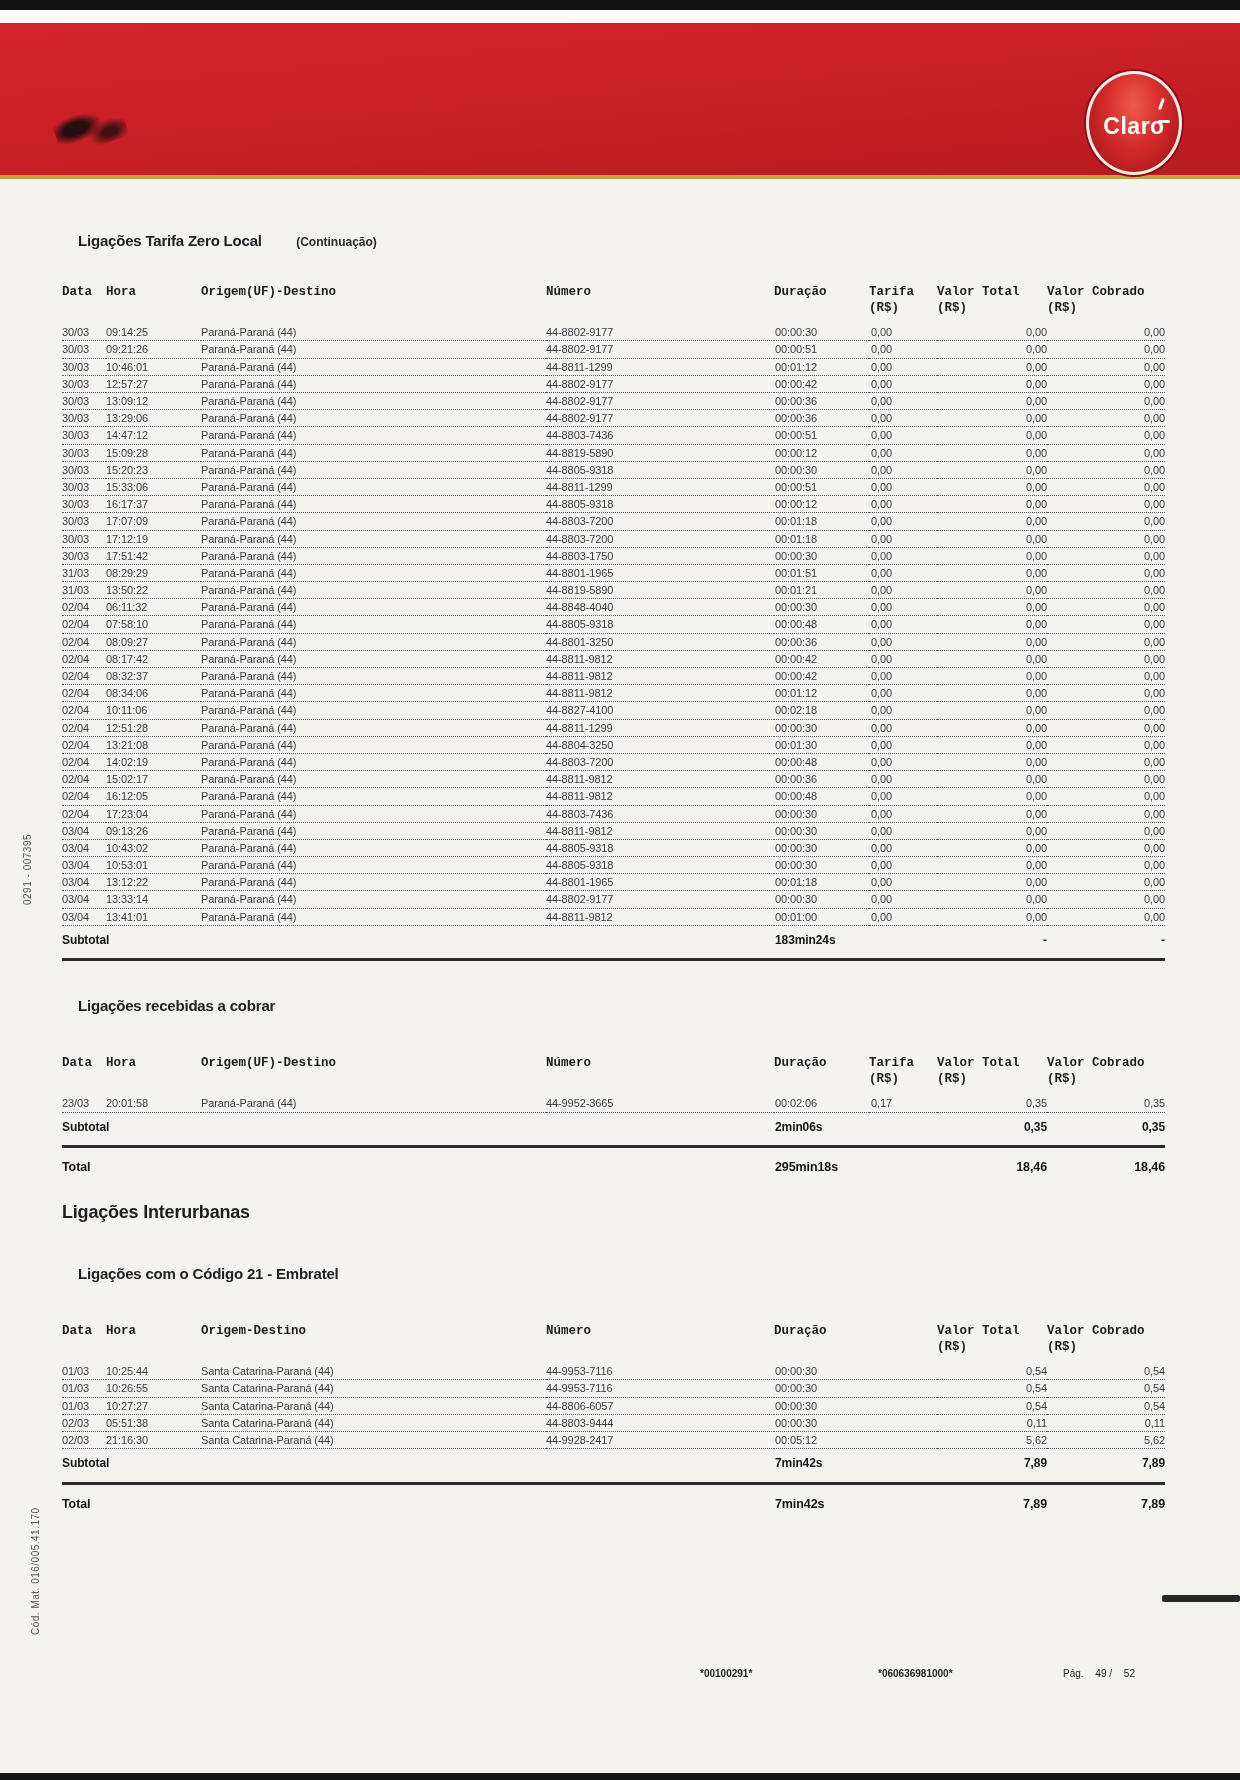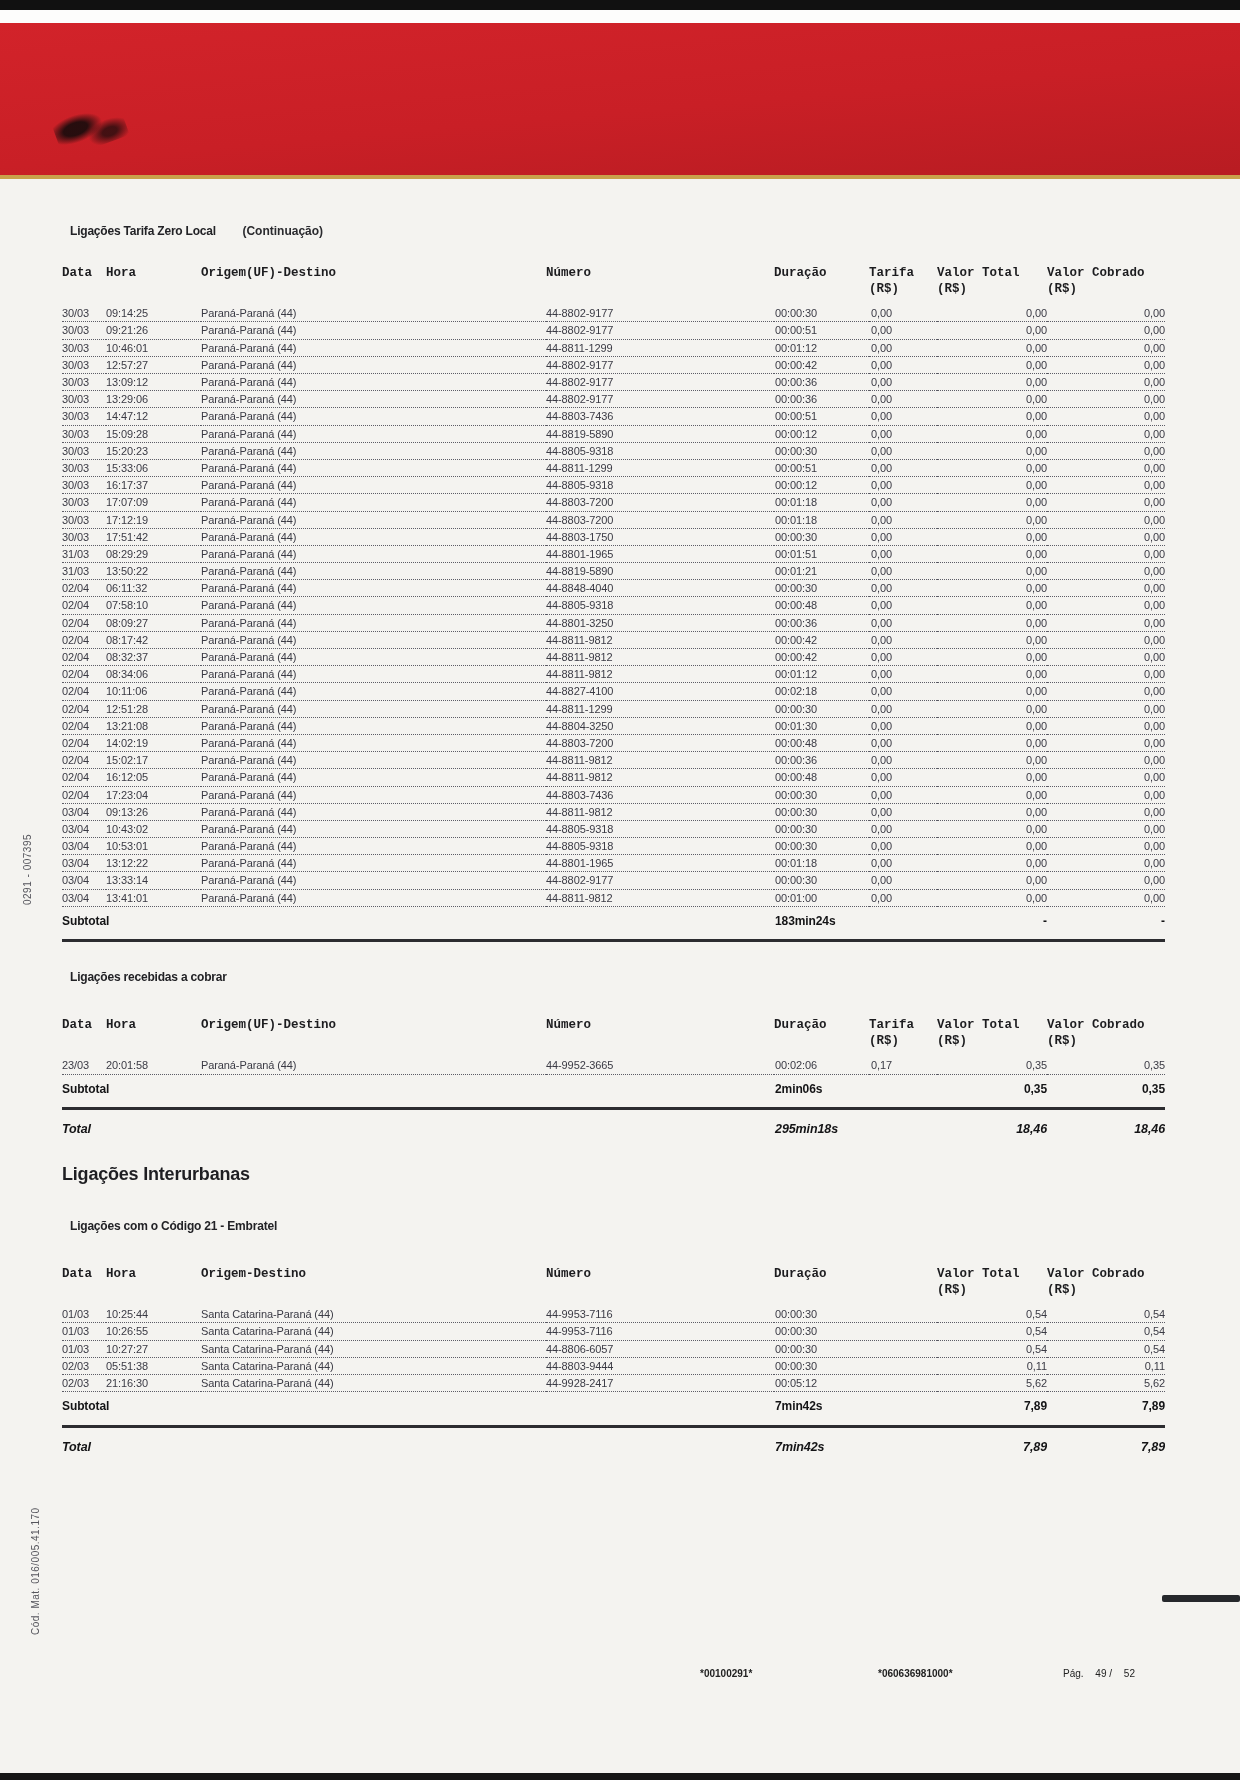--- a/index.html
+++ b/index.html
@@ -39,42 +39,42 @@
     color:#fff;font-weight:bold;font-size:23px;letter-spacing:.5px;position:relative;top:3px;
   }
   .logo-spark{position:absolute;top:24px;right:16px;width:3px;height:12px;background:#fff;transform:rotate(20deg);border-radius:2px;}
   .logo-dash{position:absolute;top:46px;right:9px;width:12px;height:3px;background:#fff;border-radius:2px;}
 
   
   .content{position:absolute;top:196px;left:62px;width:1103px;}
   .doc-title{font-size:19px;font-weight:bold;color:#1d1d20;margin:0 0 34px 0;letter-spacing:-0.2px;}
   .section-title{font-size:18px;font-weight:bold;color:#1e1e22;display:inline-block;margin:0;letter-spacing:-0.2px;}
   .section-cont{font-size:13px;font-weight:bold;color:#2a2a2e;margin-left:14px;}
-  .subsection-title{font-size:12px;font-weight:bold;color:#222226;display:inline-block;margin:8px;letter-spacing:-0.2px;}
+  .subsection-title{font-size:15px;font-weight:bold;color:#222226;display:inline-block;margin:16px;letter-spacing:-0.2px;}
   .subsection-cont{font-size:12px;font-weight:bold;color:#2a2a2e;margin-left:14px;}
   .block-gap-lg{height:26px;} .block-gap-md{height:20px;}
 
   table.calls{border-collapse:collapse;table-layout:fixed;width:1103px;}
   table.calls th{
     text-align:left;vertical-align:top;font-size:12.5px;font-weight:bold;color:#1c1c1f;
     padding:0 0 8px 0;line-height:1.25;font-family:Liberation Mono, monospace;
   }
   table.calls td{
     font-size:11px;color:#3a3a44;letter-spacing:-0.1px;
     padding:2px 0 1px 0;white-space:nowrap;overflow:hidden;
     border-bottom:1px dotted #5c5c66;line-height:1.2;
   }
   table.calls .col-duracao{padding-left:1px;}
   table.calls .col-tarifa{padding-left:2px;}
   table.calls td.col-total, table.calls td.col-cobrado{text-align:right;}
   table.calls tr.sum-row td{
     border-bottom:none;font-weight:bold;color:#141416;font-size:12px;padding-top:7px;
   }
   .heavy-rule{height:3px;background:#2c2c30;margin-top:10px;}
-  table.total-table{margin-top:0;font-style:italic;}
+  table.total-table{margin-top:0;}
   table.total-table td{
     border-bottom:none;font-weight:bold;color:#141416;font-size:12.5px;padding-top:12px;
   }
 
   
   .vcode{
     position:absolute;font-size:10px;color:#55555c;letter-spacing:.5px;white-space:nowrap;
     transform:rotate(-90deg);transform-origin:left top;
   }
   .vcode-top{left:22px;top:905px;}
@@ -88,20 +88,25 @@
   .footer .pageinfo span{margin-right:9px;}
 </style>
 </head>
 <body>
 
 <div class="top-black-bar"></div>
 <div class="top-white-gap"></div>
 
 <div class="banner">
   <div class="ink-smudge"></div>
+  <div class="logo">
+    <span class="logo-text">Claro</span>
+    <span class="logo-spark"></span>
+    <span class="logo-dash"></span>
+  </div>
 </div>
 
 <div class="content">
 
 
   
   <div class="block-gap-md"></div>
   <div>
     <h3 class="subsection-title">Ligações Tarifa Zero Local</h3>
     <span class="subsection-cont">(Continuação)</span>

